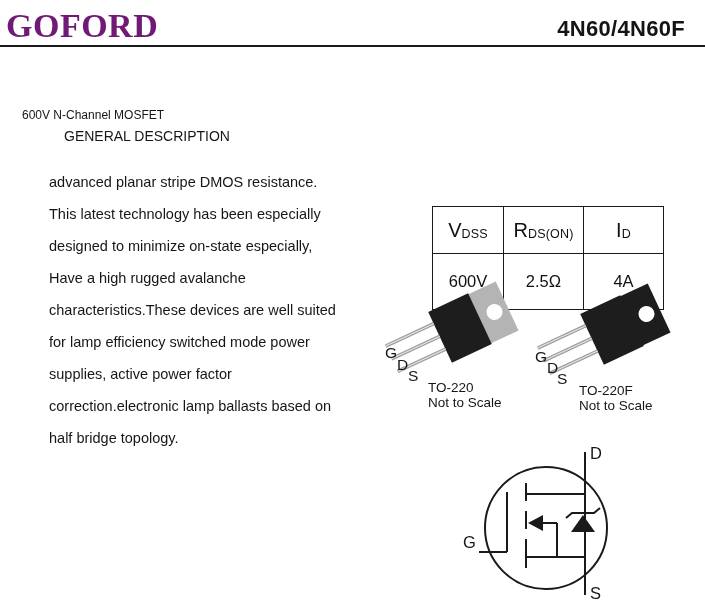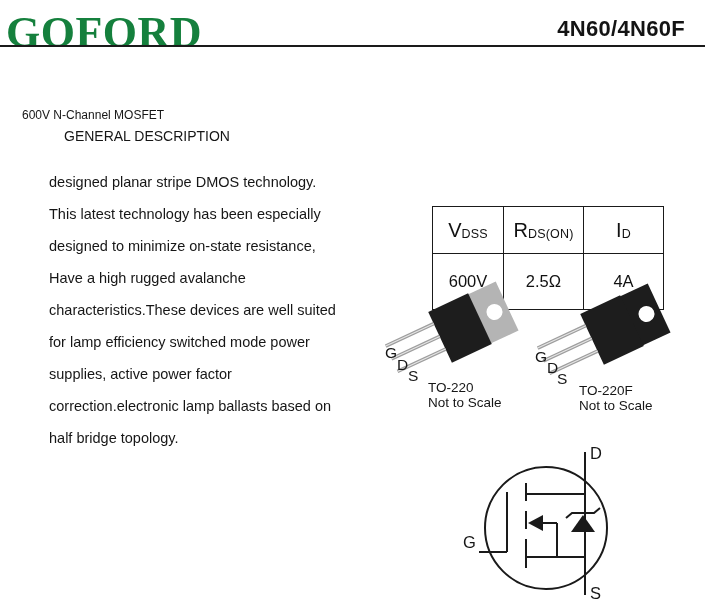--- a/index.html
+++ b/index.html
@@ -5,21 +5,21 @@
   html,body{margin:0;padding:0;}
   body{
     width:705px;height:613px;background:#ffffff;position:relative;overflow:hidden;
     font-family:"Liberation Sans",sans-serif;color:#111;
   }
   .abs{position:absolute;}
   
   .logo{
     left:6px;top:7px;
     font-family:"Liberation Serif",serif;font-weight:bold;
-    font-size:44px;color:#15803d;letter-spacing:0.5px;
+    font-size:34px;color:#701a75;letter-spacing:0.5px;
   }
   .part-number{
     right:20px;top:16px;font-size:22px;font-weight:bold;color:#141414;
     letter-spacing:0.3px;
   }
   .header-rule{left:0;top:45px;width:705px;height:2px;background:#1a1a1a;}
   
   .subtitle{left:22px;top:108px;font-size:12px;color:#161616;}
   .section-title{left:22px;top:128px;font-size:14px;color:#161616;margin-left:42px;}
   .desc{left:49px;top:166px;}
@@ -50,23 +50,23 @@
 <div>
 
   <div class="abs logo">GOFORD</div>
   <div class="abs part-number">4N60/4N60F</div>
   <div class="abs header-rule"></div>
 
   <div class="abs subtitle">600V N-Channel MOSFET</div>
   <div class="abs section-title">GENERAL DESCRIPTION</div>
 
   <div class="abs desc">
-    <div class="desc-line">designed planar stripe DMOS technology.</div>
+    <div class="desc-line">advanced planar stripe DMOS resistance.</div>
     <div class="desc-line">This latest technology has been especially</div>
-    <div class="desc-line">designed to minimize on-state resistance,</div>
+    <div class="desc-line">designed to minimize on-state especially,</div>
     <div class="desc-line">Have a high rugged avalanche</div>
     <div class="desc-line">characteristics.These devices are well suited</div>
     <div class="desc-line">for lamp efficiency switched mode power</div>
     <div class="desc-line">supplies, active power factor</div>
     <div class="desc-line">correction.electronic lamp ballasts based on</div>
     <div class="desc-line">half bridge topology.</div>
   </div>
 
   <table class="spec">
     <colgroup>

